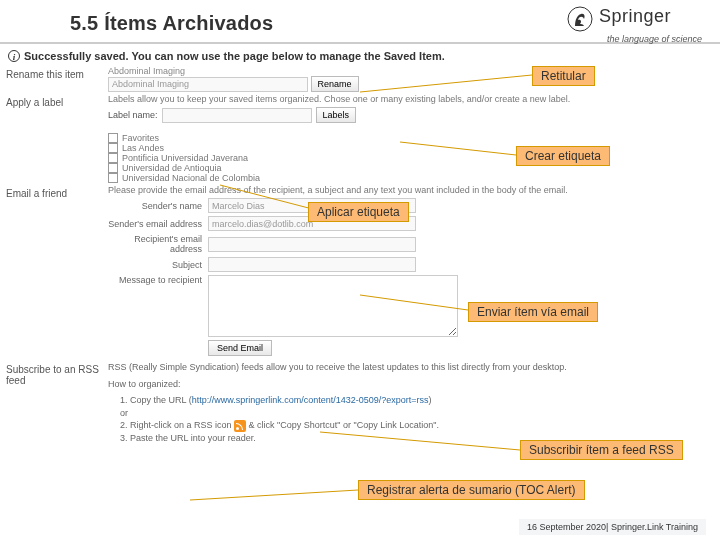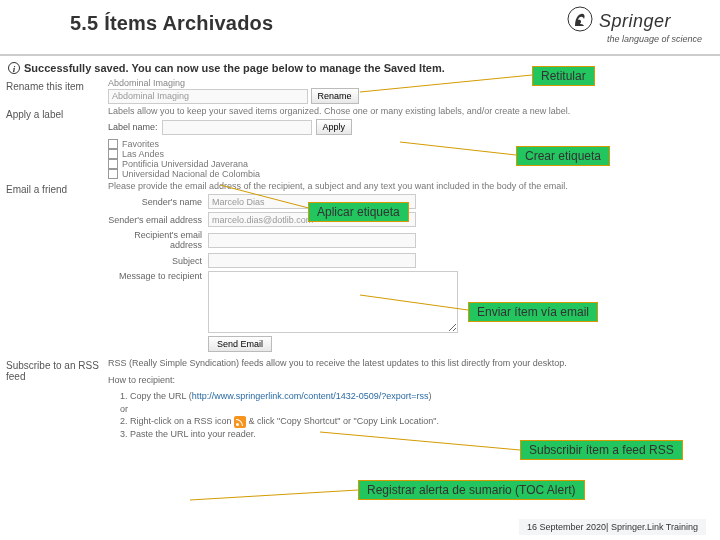--- a/index.html
+++ b/index.html
@@ -10,34 +10,34 @@
     background: #fff;
     position: relative;
     overflow: hidden;
     font-size: 10px;
     color: #333;
   }
   .header {
     position: relative;
     padding: 12px 0 4px 70px;
     border-bottom: 2px solid #ccc;
-    height: 56px;
+    height: 44px;
   }
   .header-title {
     font-size: 20px;
     font-weight: bold;
     letter-spacing: 0.2px;
   }
   .logo {
     position: absolute;
     right: 18px;
     top: 6px;
     text-align: left;
   }
-  .logo-row { display: flex; align-items: flex-end; font-style: italic; }
+  .logo-row { display: flex; align-items: flex-start; }
   .logo-horse {
     width: 26px; height: 26px; margin-right: 6px;
     display: inline-block; position: relative;
   }
   .logo-text { font-size: 18px; font-weight: normal; letter-spacing: 0.5px; }
   .logo-tag { font-size: 9px; font-style: italic; color: #555; margin-top: 2px; padding-left: 40px; }
 
   .content {
     position: relative;
     padding: 2px 6px 0 6px;
@@ -74,21 +74,21 @@
   }
   .btn {
     border: 1px solid #bbb;
     background: linear-gradient(#fff,#e8e8e8);
     font-size: 9px;
     padding: 1px 6px;
     height: 16px;
     cursor: pointer;
   }
   .desc { font-size: 9px; color: #777; margin-bottom: 3px; }
-  .label-form-row { display: flex; align-items: center; gap: 4px; margin-bottom: 4px; }
+  .label-form-row { display: flex; align-items: center; gap: 4px; margin-bottom: 10px; }
   .chk-row { display: flex; align-items: flex-end; gap: 4px; font-size: 9px; color: #777; }
   .chk { width: 10px; height: 10px; border: 1px solid #999; }
   .blue { color: #2b6aa3; }
   .email-form .frm-row { display: flex; align-items: center; margin-bottom: 3px; }
   .email-form .frm-label { width: 100px; text-align: right; font-size: 9px; color: #666; padding-right: 6px; }
   .email-form input[type=text] { width: 208px; }
   .email-form textarea.msgbox {
     width: 250px; height: 62px; border: 1px solid #ccc; background: #fff;
   }
   .rss-text { font-size: 9px; color: #666; line-height: 1.4; }
@@ -104,21 +104,21 @@
     content:''; position:absolute; left:2px; bottom:2px; width:6px; height:6px;
     border:1.5px solid #fff; border-left:none; border-bottom:none;
     border-top-right-radius:8px;
   }
   .toc-link { color: #2b6aa3; font-size: 9px; text-decoration: underline; }
 
   
   .callout {
     position: absolute;
     border: 1px solid #d49a00;
-    background: #22c55e;
+    background: #fdba74;
     font-size: 12px;
     color: #333;
     padding: 2px 8px;
     z-index: 10;
     white-space: nowrap;
   }
   svg.lines { position: absolute; top: 0; left: 0; width: 720px; height: 540px; pointer-events: none; z-index: 5; }
   svg.lines line { stroke: #d49a00; stroke-width: 1; }
   .footer {
     position: absolute;
@@ -169,34 +169,38 @@
     </div>
   </div>
 
   <div class="form-row">
     <div class="left-col">Apply a label</div>
     <div class="right-col">
       <div class="desc">Labels allow you to keep your saved items organized. Chose one or many existing labels, and/or create a new label.</div>
       <div class="label-form-row">
         <span>Label name:</span>
         <input class="inline-input" style="width: 150px;">
-        <button class="btn">Apply</button>
+        <button class="btn">Labels</button>
       </div>
       <div id="chk-holder">
           <div class="chk-row">
             <span class="chk"></span>
             <span>Favorites</span>
           </div>
           <div class="chk-row">
             <span class="chk"></span>
             <span>Las Andes</span>
           </div>
           <div class="chk-row">
             <span class="chk"></span>
             <span>Pontificia Universidad Javerana</span>
+          </div>
+          <div class="chk-row">
+            <span class="chk"></span>
+            <span>Universidad de Antioquia</span>
           </div>
           <div class="chk-row">
             <span class="chk"></span>
             <span>Universidad Nacional de Colombia</span>
           </div>
         </div>
     </div>
   </div>
 
   <div class="form-row">
@@ -227,21 +231,21 @@
           <div class="frm-label"></div>
           <button class="btn" style="padding:2px 8px">Send Email</button>
         </div>
     </div>
   </div>
 
   <div class="form-row">
     <div class="left-col">Subscribe to an RSS feed</div>
     <div class="right-col rss-text">
       <div>RSS (Really Simple Syndication) feeds allow you to receive the latest updates to this list directly from your desktop.</div>
-      <div style="margin-top:4px">How to recipient:</div>
+      <div style="margin-top:4px">How to organized:</div>
       <div style="margin:4px 0 0 12px">
         1.&nbsp;<span>Copy the URL (</span><span class="blue">http://www.springerlink.com/content/1432-0509/?export=rss</span><span>)</span><br>
         <span>or</span><br>
         2.&nbsp;<span>Right-click on a RSS icon</span> <span class="rss-icon"></span> <span>&amp; click "Copy Shortcut" or "Copy Link Location".</span><br>
         3.&nbsp;Paste the URL into your reader.
       </div>
     </div>
   </div>
 
 

